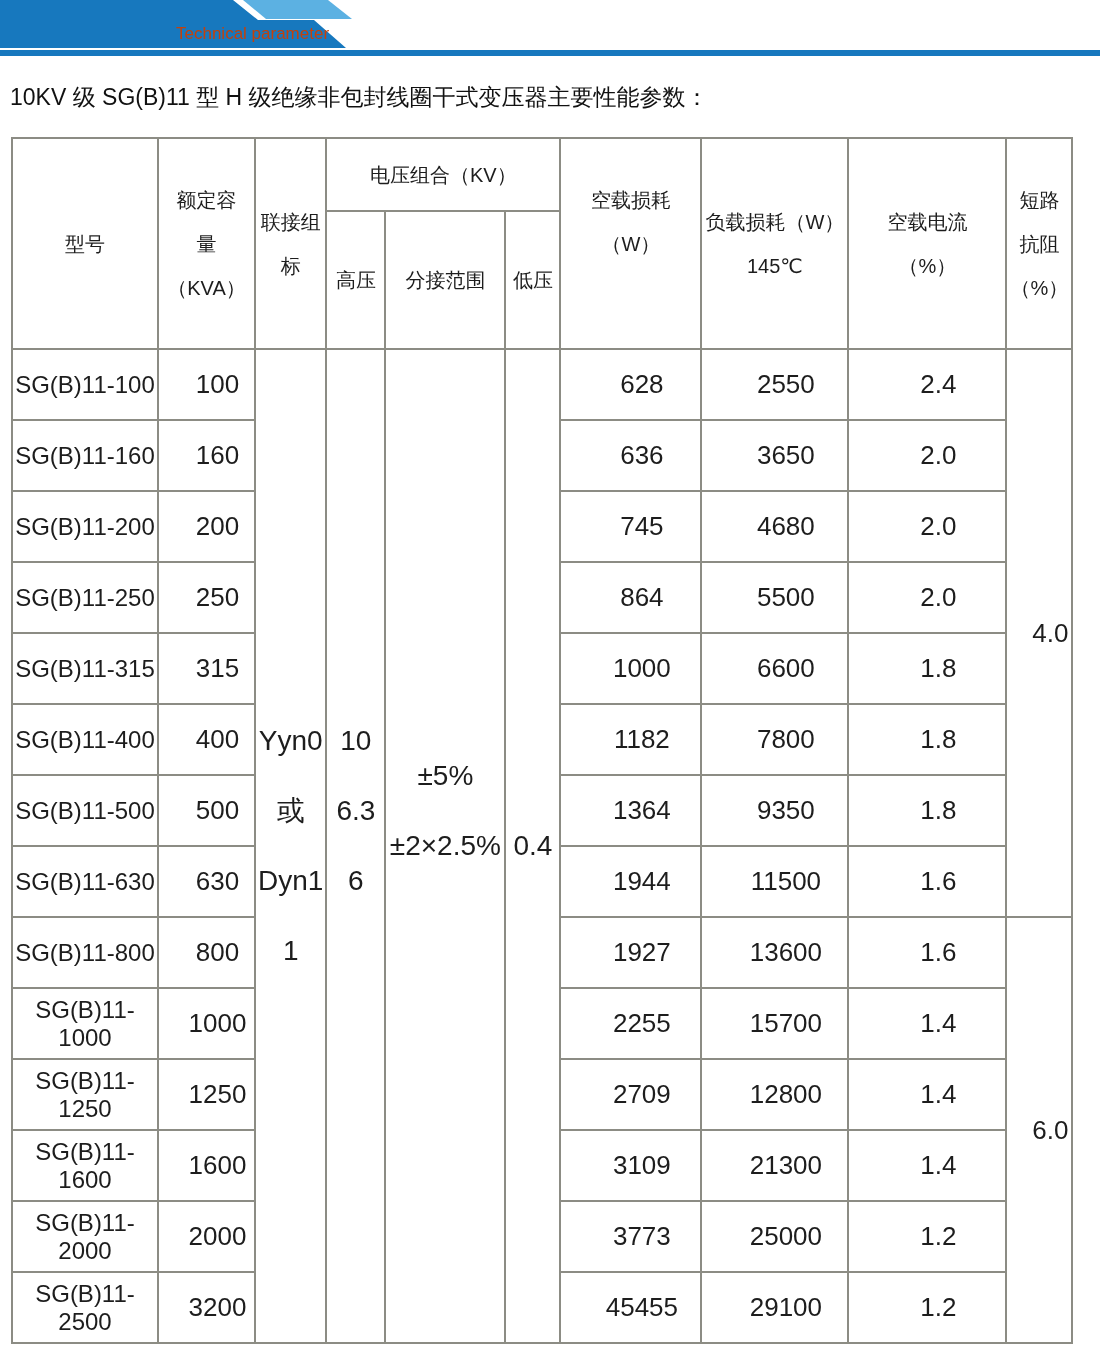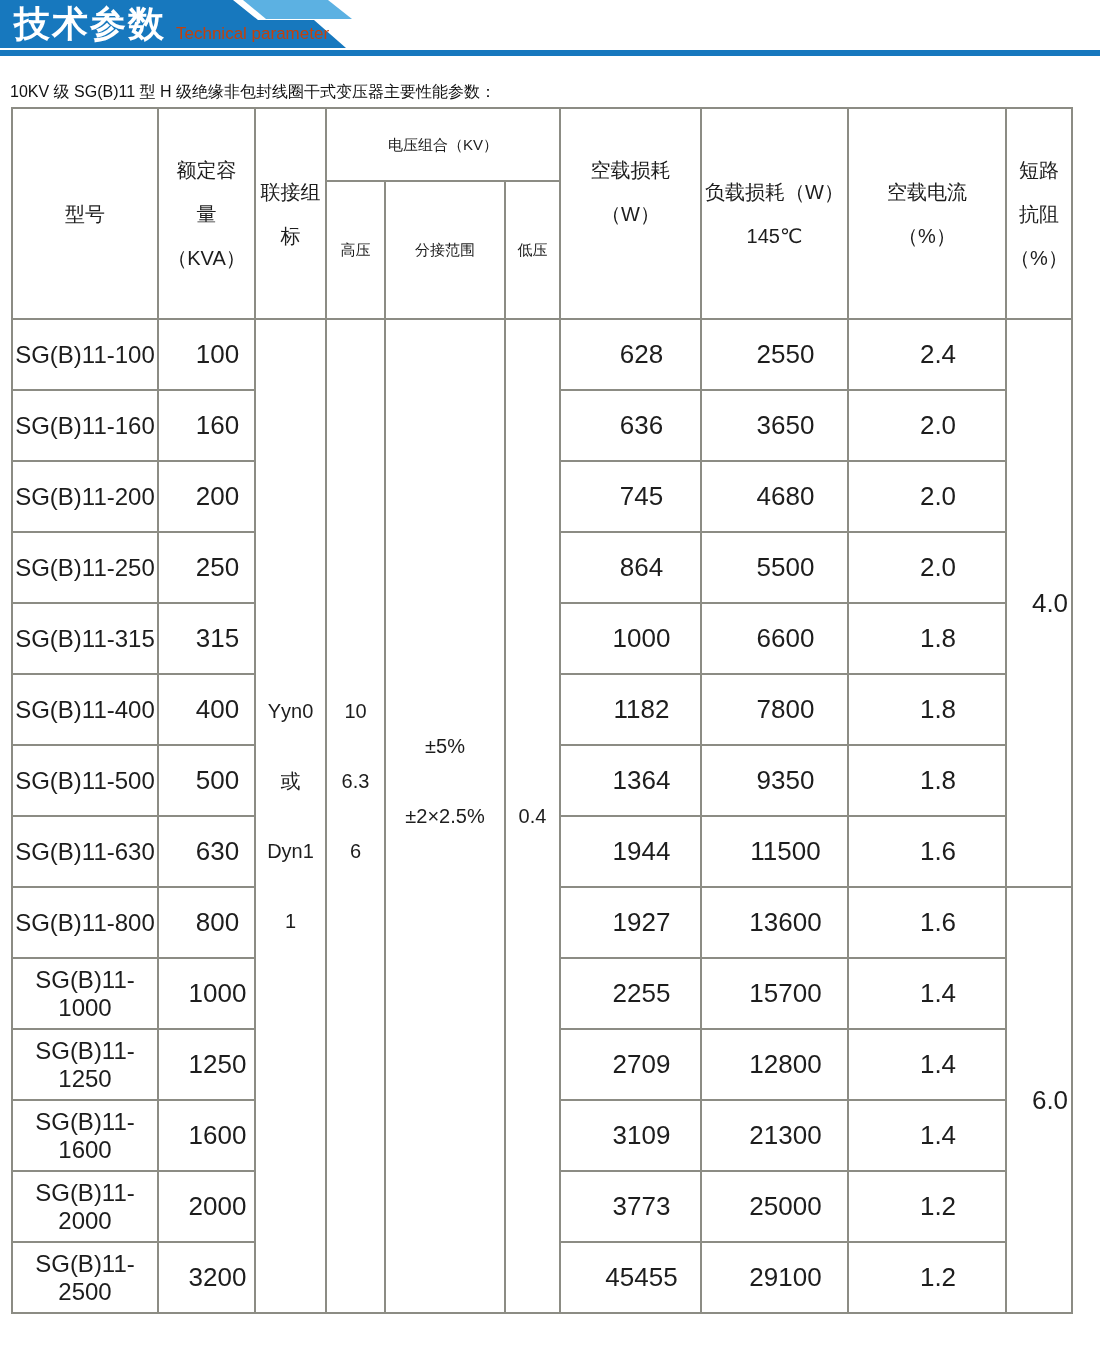--- a/index.html
+++ b/index.html
@@ -10,43 +10,42 @@
   .banner-light{position:absolute;left:240px;top:0;width:112px;height:19px;
     clip-path:polygon(3px 0,88px 0,112px 19px,26px 19px);}
   .banner-main{position:absolute;left:0;top:0;width:346px;height:48px;
     clip-path:polygon(0 0,233px 0,258px 20px,314px 20px,346px 48px,0 48px);}
   .banner-bar{position:absolute;left:0;top:50px;width:1100px;height:6px;}
   .banner-title{position:absolute;left:14px;top:2px;font-size:36px;line-height:44px;
     font-weight:600;color:#ffffff;letter-spacing:2px;}
   .banner-sub{position:absolute;left:176px;top:24px;font-size:17px;color:#c2410c;}
 
   
-  .intro{margin:24px 0 4px 10px;font-size:16px;color:#111111;}
+  .intro{margin:24px 0 24px 10px;font-size:23px;color:#111111;}
 
   
   table{border-collapse:collapse;table-layout:fixed;margin-left:11px;}
   td,th{border:2px solid #8c8c84;text-align:center;vertical-align:middle;
     white-space:pre-line;padding:0 2px;overflow:hidden;font-weight:normal;}
   .hdr{font-size:20px;line-height:44px;}
-  .hdr-sm{font-size:15px;line-height:34px;}
+  .hdr-sm{font-size:20px;line-height:34px;}
   .model{font-size:24px;margin-left:36px;}
   .num{font-size:26px;padding-left:24px;}
-  .merged{font-size:20px;line-height:70px;}
+  .merged{font-size:28px;line-height:70px;}
   tr.hrow1{height:73px;}
   tr.hrow2{height:138px;}
   tr.drow{height:71px;}
 </style>
 </head>
 <body>
 
 <div class="banner">
   <div class="banner-light" style="background: rgb(92, 177, 226);"></div>
   <div class="banner-main" style="background: rgb(23, 120, 190);"></div>
   <div class="banner-bar" style="background: rgb(23, 120, 190);"></div>
-  <span class="banner-title">技术参数</span>
   <span class="banner-sub">Technical parameter</span>
 </div>
 
 <p class="intro">10KV 级 SG(B)11 型 H 级绝缘非包封线圈干式变压器主要性能参数：</p>
 
 <table>
   <colgroup>
     <col style="width:146px">
       <col style="width:97px">
       <col style="width:71px">

